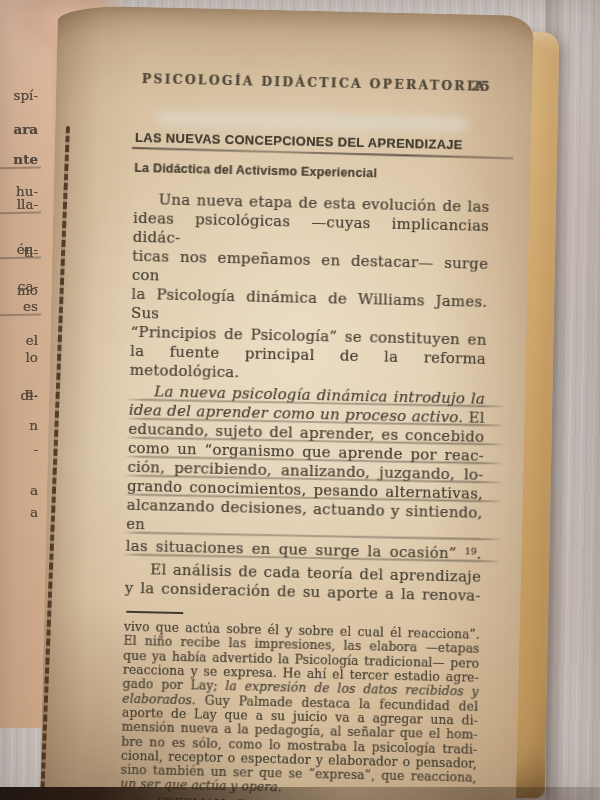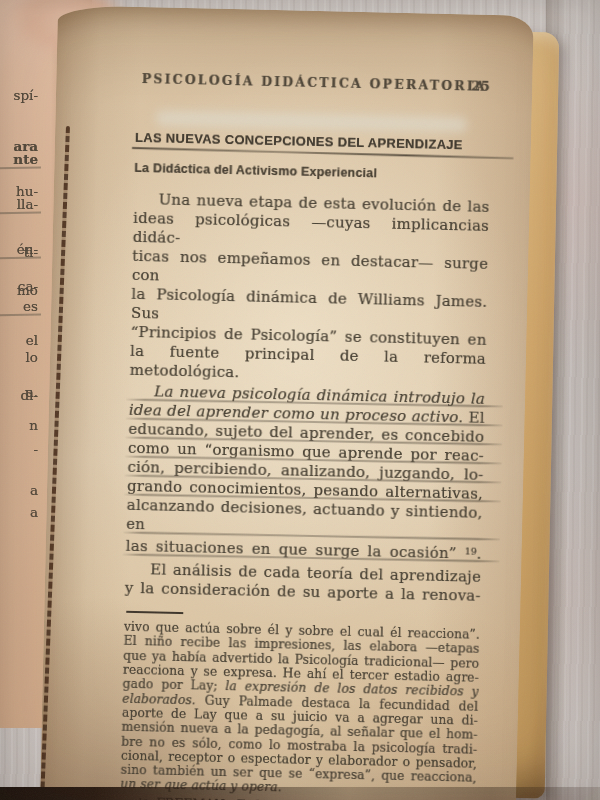--- a/index.html
+++ b/index.html
@@ -124,21 +124,21 @@
 <div class="photo">
 
   <div class="cast"></div>
 
   <div class="fore-edge"></div>
 
   <div class="left-page">
     <div class="blob"></div>
     <div class="fragments">
         <div class="frag" style="top: 88px;">spí-</div>
-        <div class="frag b" style="top: 139px; margin-left: 28px;">ara</div>
+        <div class="frag b" style="top: 122px; margin-left: 28px;">ara</div>
         <div class="frag b u2" style="top: 152px;">nte</div>
         <div class="frag" style="top: 184px;">hu-</div>
         <div class="frag u2" style="top: 197px;">lla-</div>
         <div class="frag" style="top: 217px; margin-top: 28px;">ti-</div>
         <div class="frag" style="top: 239px; margin-top: 44px;">mo</div>
         <div class="frag u2" style="top: 242px;">én-</div>
         <div class="frag" style="top: 279px;">ca-</div>
         <div class="frag u2" style="top: 299px;">es</div>
         <div class="frag" style="top: 333px;">el</div>
         <div class="frag" style="top: 350px;">lo</div>

